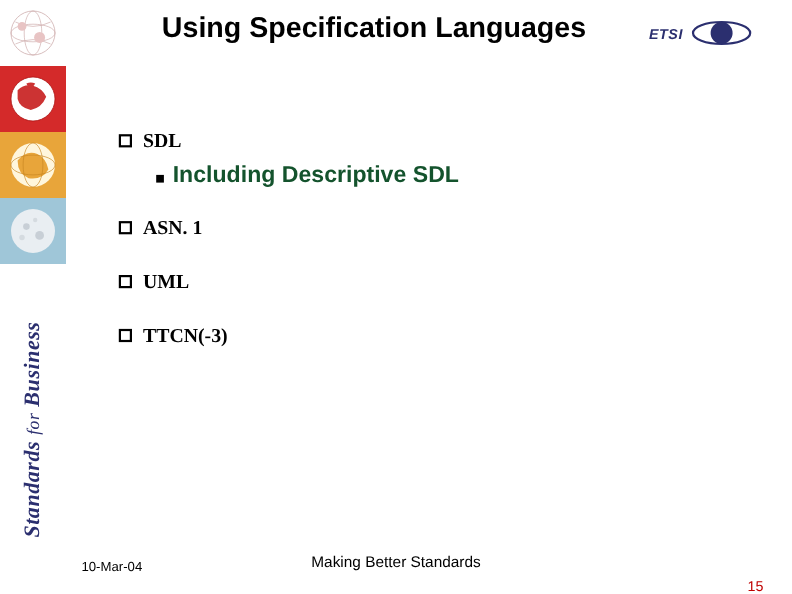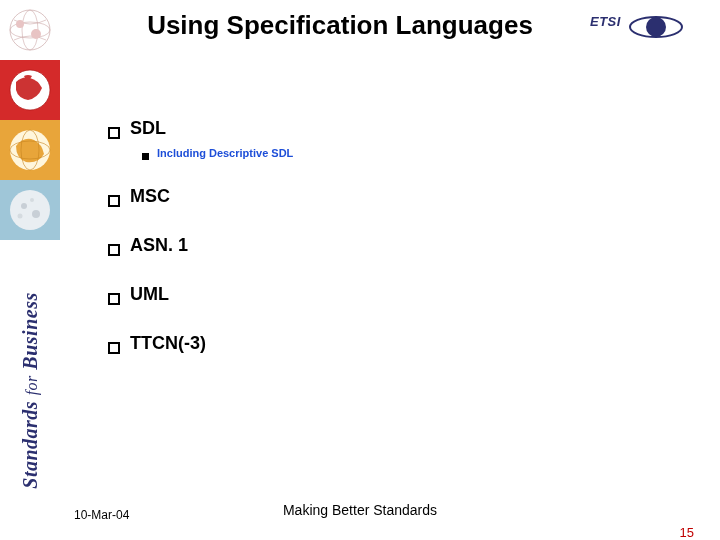--- a/index.html
+++ b/index.html
@@ -53,20 +53,21 @@
     text-align: center;
     font-size: 26px;
     font-weight: 700;
     color: #000;
   }
   .logo {
     position: absolute;
     top: 14px; right: 22px;
     width: 108px; height: 32px;
     display: flex;
+    align-items: center;
     gap: 6px;
   }
   .logo-text {
     font-size: 13px;
     font-style: italic;
     font-weight: 700;
     color: #2b2f6f;
     letter-spacing: 0.5px;
   }
   .logo-ellipse {
@@ -74,36 +75,37 @@
     position: relative;
   }
   .content {
     position: absolute;
     left: 108px;
     top: 118px;
     width: 520px;
   }
   .item {
     display: flex;
-    align-items: flex-end;
+    align-items: flex-start;
     gap: 10px;
     margin-bottom: 28px;
     font-size: 18px;
     font-weight: 700;
     color: #000;
+    font-family: Liberation Serif, serif;
   }
   .item.with-sub { margin-bottom: 8px; }
   .sub {
     display: flex;
-    align-items: flex-start;
+    align-items: center;
     gap: 8px;
     margin: 2px 0 26px 34px;
-    font-size: 11px;
-    font-weight: 700;
-    color: #1d4ed8;
+    font-size: 21px;
+    font-weight: 700;
+    color: #14532d;
   }
   .box-bullet {
     width: 12px; height: 12px;
     border: 2px solid #000;
     flex: 0 0 12px;
     margin-top: 4px;
   }
   .sq-bullet {
     width: 7px; height: 7px;
     background: #000;
@@ -215,24 +217,20 @@
     <div class="item with-sub">
       <span class="box-bullet"></span>
       <span>SDL</span>
     </div>
     <div class="sub">
       <span class="sq-bullet"></span>
       <span>Including Descriptive SDL</span>
     </div>
     <div class="item">
       <span class="box-bullet"></span>
-      <span>MSC</span>
-    </div>
-    <div class="item">
-      <span class="box-bullet"></span>
       <span>ASN. 1</span>
     </div>
     <div class="item">
       <span class="box-bullet"></span>
       <span>UML</span>
     </div>
     <div class="item">
       <span class="box-bullet"></span>
       <span>TTCN(-3)</span>
     </div>

